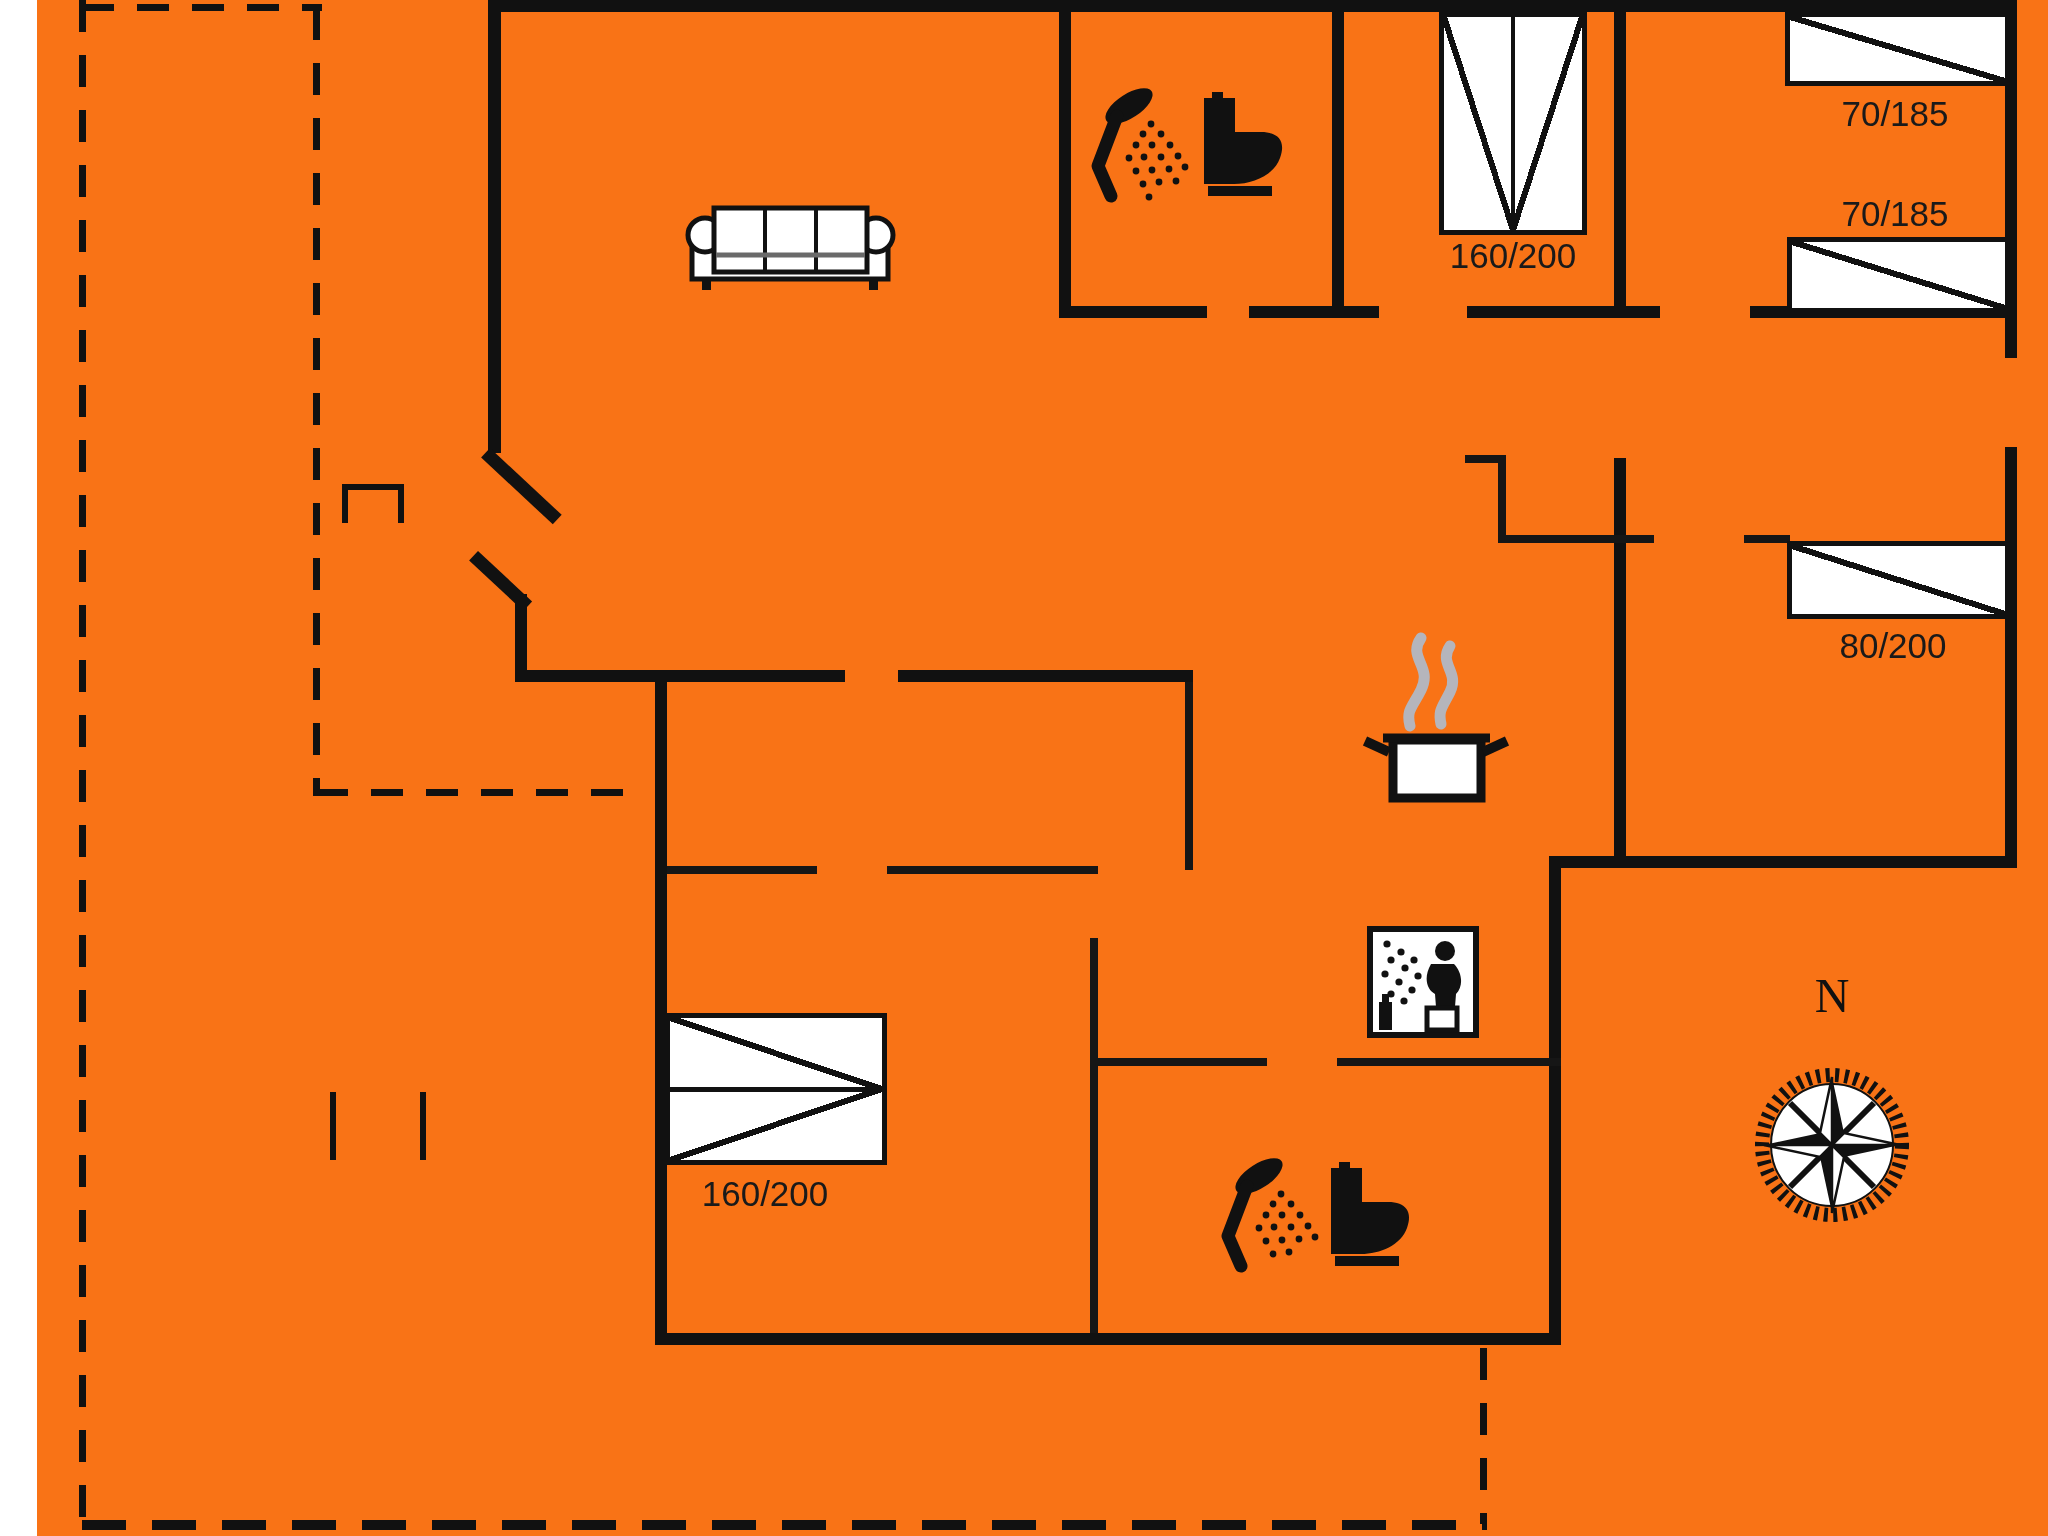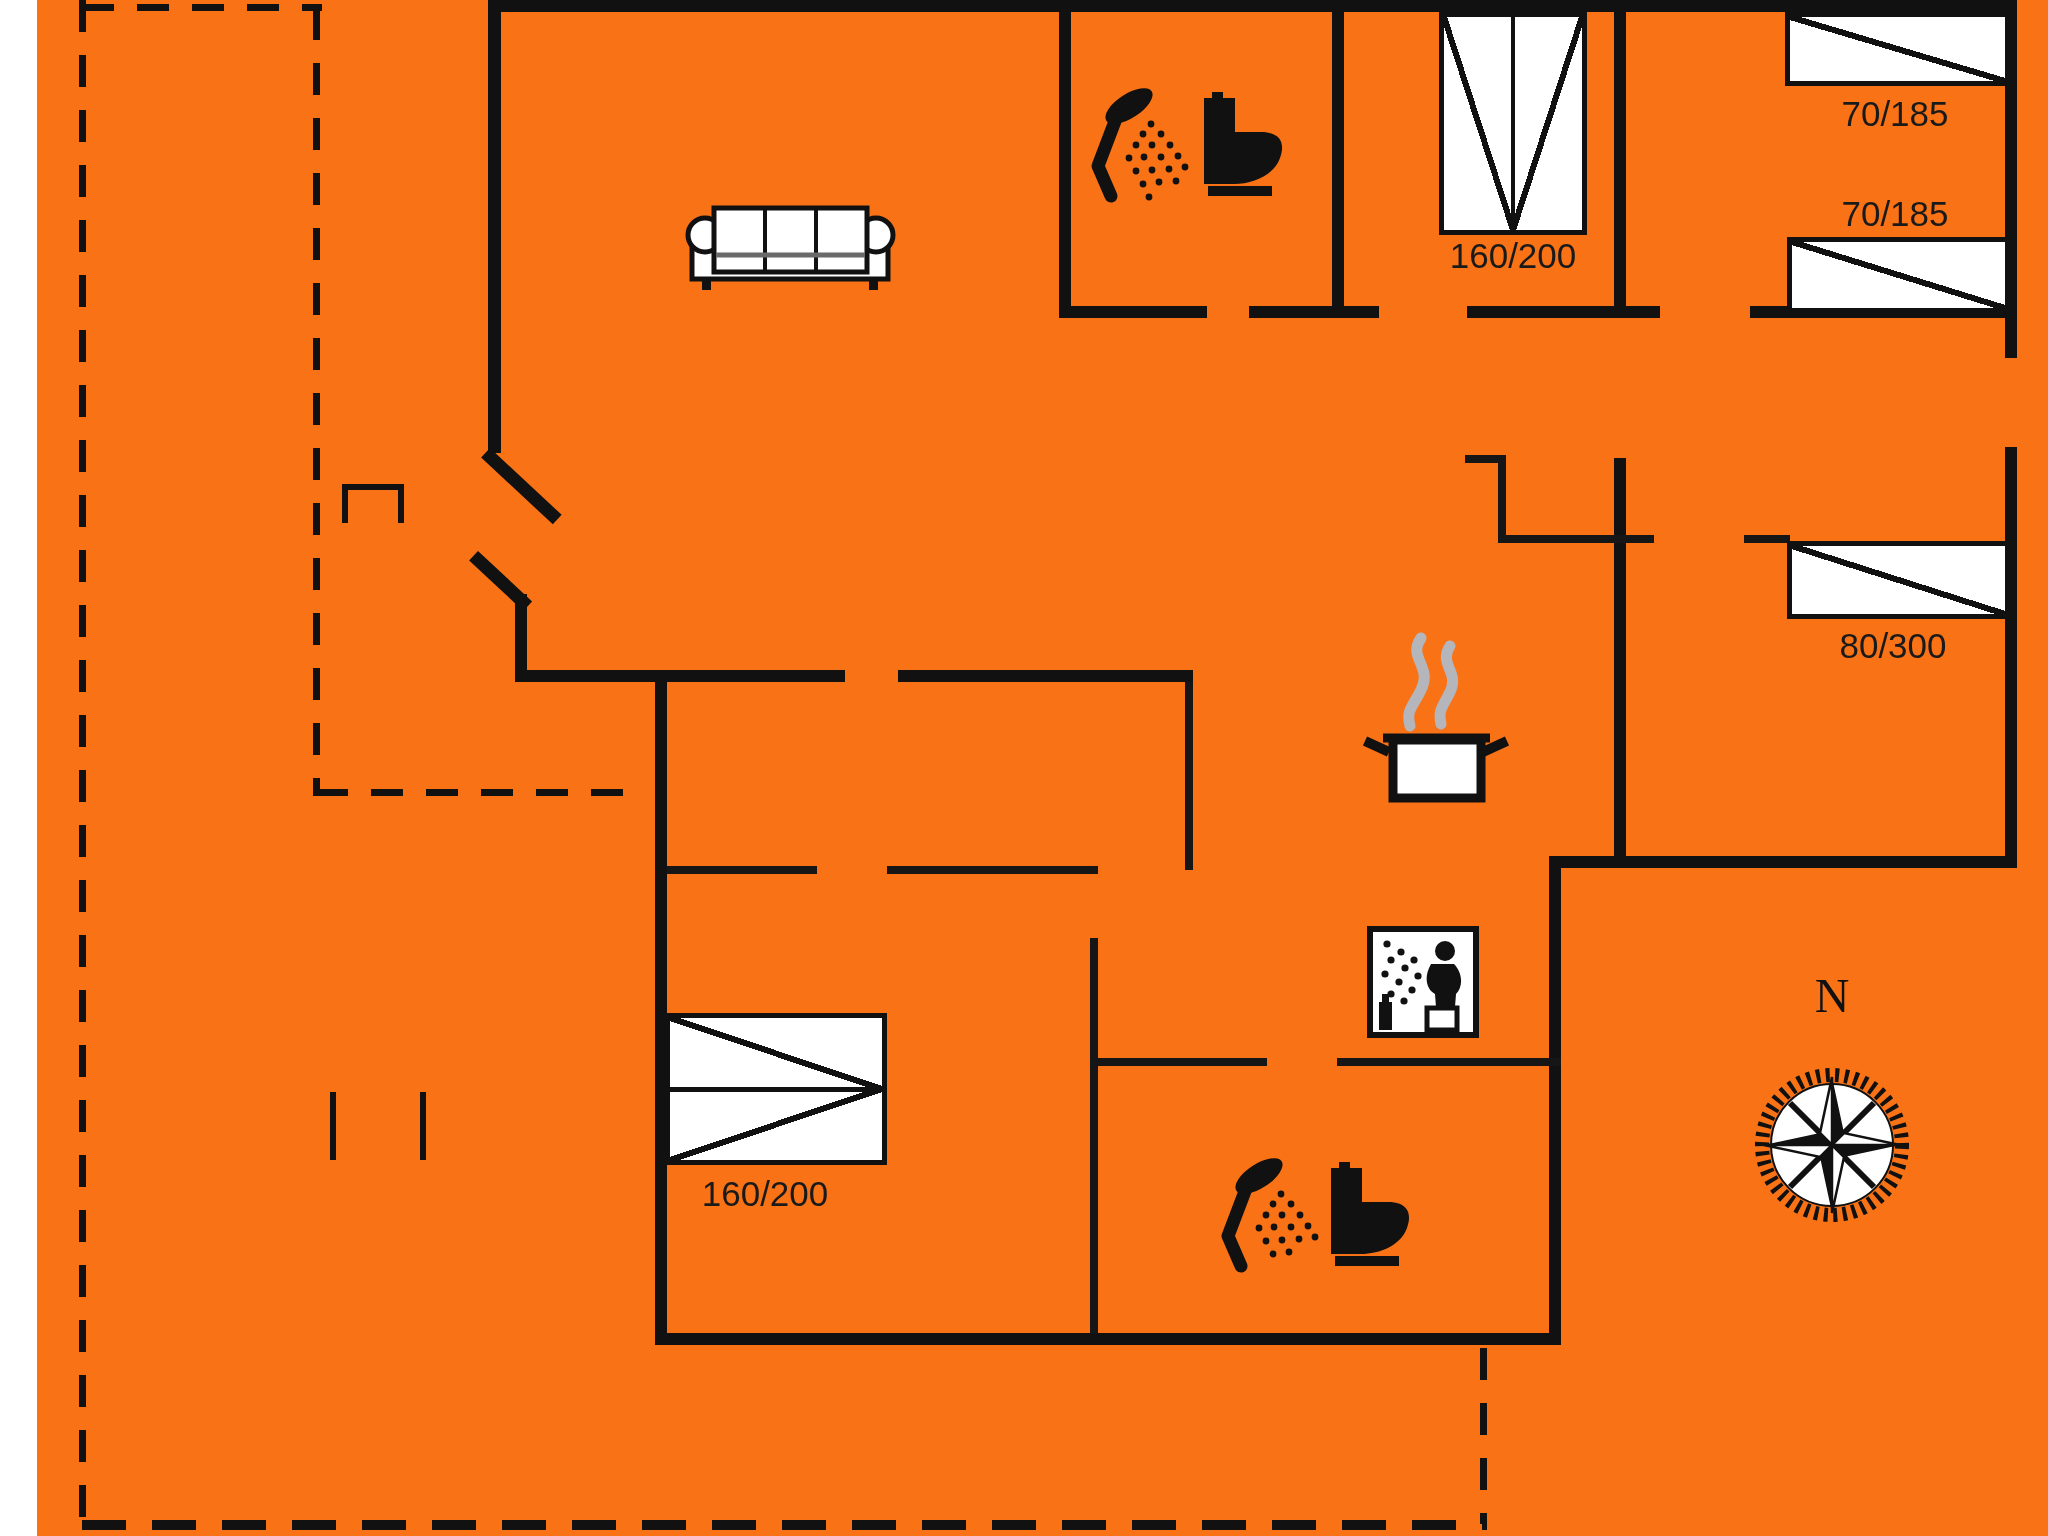--- a/index.html
+++ b/index.html
@@ -83,21 +83,21 @@
   <div class="bedlabel" style="left:1858px;top:114px;">70/185</div>
 
   <div class="bedlabel" style="left:1858px;top:214px;">70/185</div>
   <div class="bed" style="left:1750px;top:237px;width:223px;height:76px;">
     <div class="cell diag-up" style="inset:0;"></div>
   </div>
 
   <div class="bed" style="left:1750px;top:541px;width:223px;height:78px;">
     <div class="cell diag-up" style="inset:0;"></div>
   </div>
-  <div class="bedlabel" style="left:1856px;top:646px;">80/300</div>
+  <div class="bedlabel" style="left:1856px;top:646px;">80/200</div>
 
   <div class="bed" style="left:1402px;top:12px;width:148px;height:223px;">
     <div class="cell diag-up" style="left:0;top:0;width:50%;height:100%;"></div>
     <div class="cell diag-down" style="right:0;top:0;width:50%;height:100%;"></div>
     <div class="split" style="left:calc(50% - 2px);"></div>
   </div>
   <div class="bedlabel" style="left:1476px;top:256px;">160/200</div>
 
   <div class="bed" style="left:628px;top:1013px;width:222px;height:152px;">
     <div class="cell diag-up" style="left:0;top:0;width:100%;height:50%;"></div>

